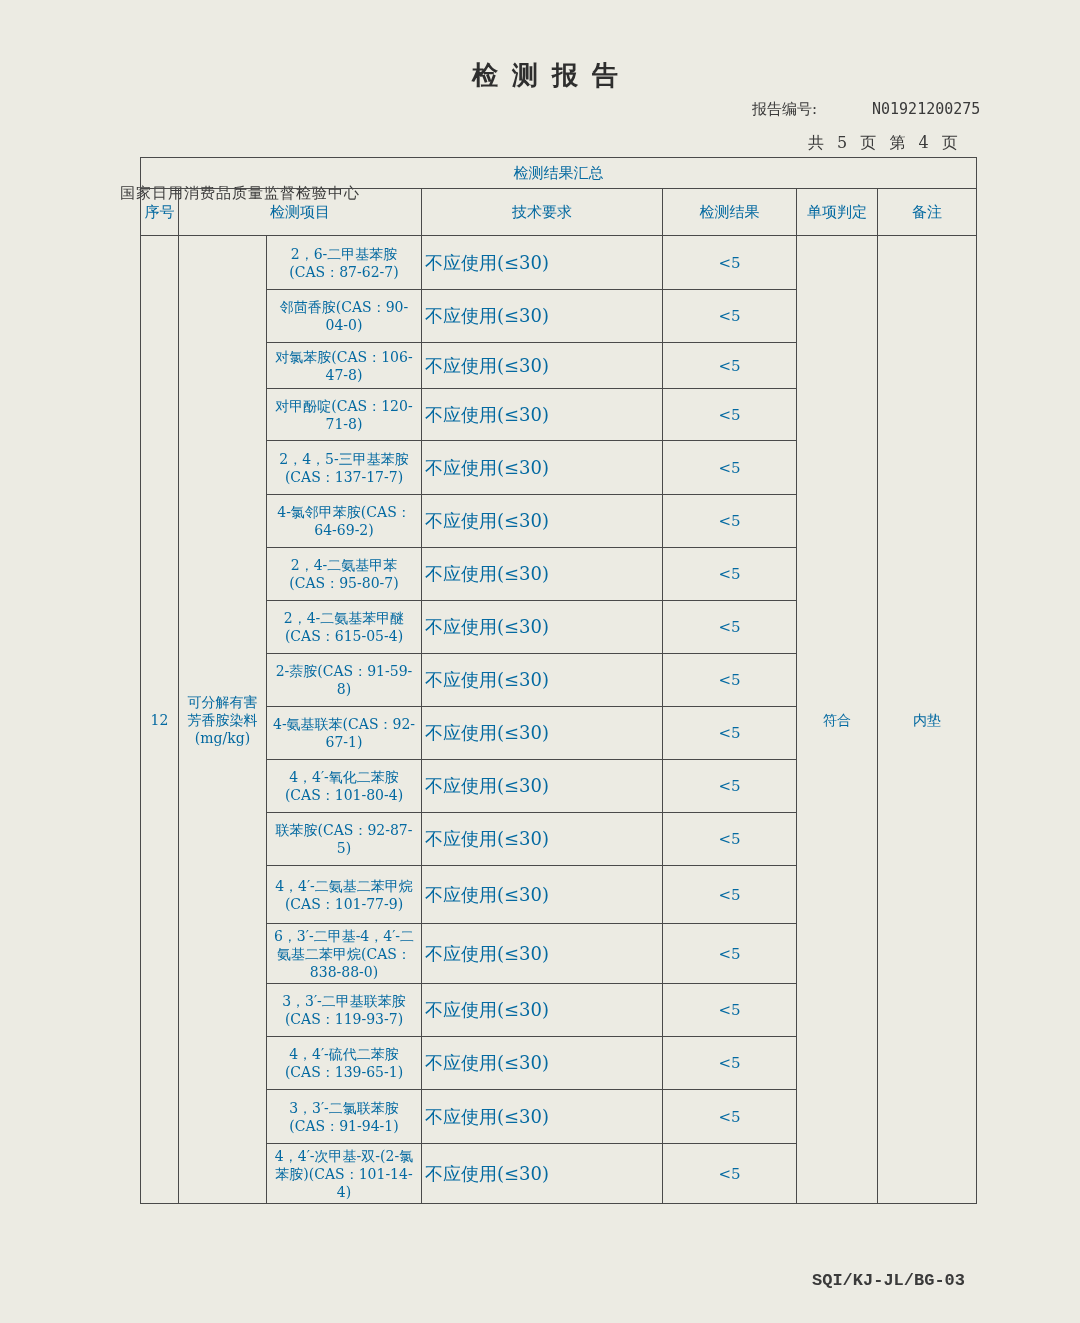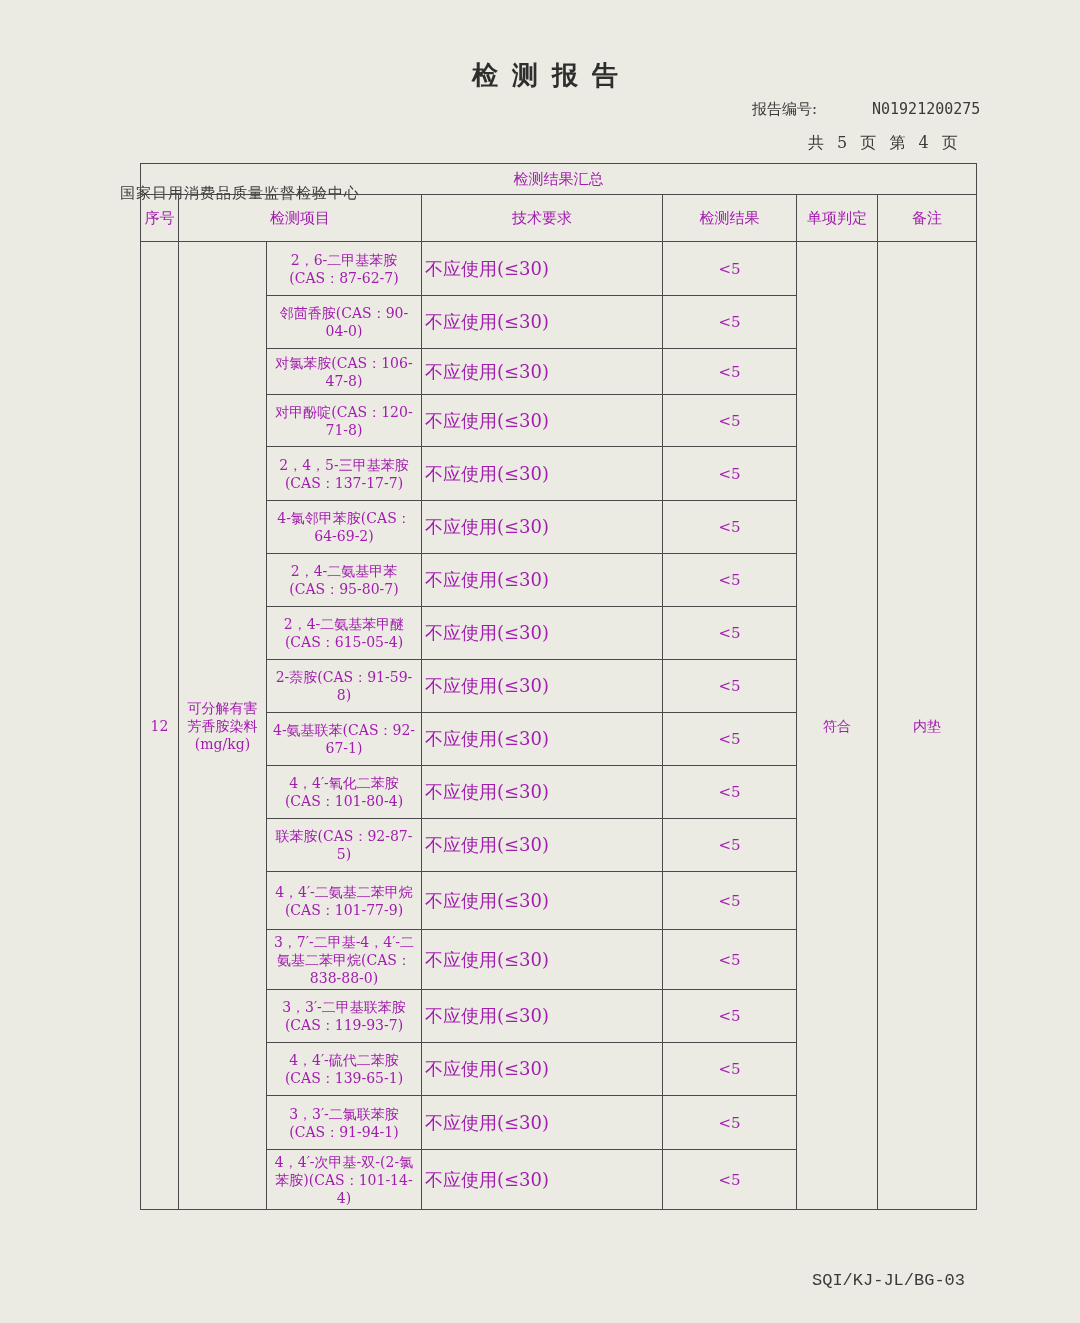--- a/index.html
+++ b/index.html
@@ -4,23 +4,23 @@
 <style>
   html,body{margin:0;padding:0;}
   body{width:1080px;height:1323px;background:#ecebe3;position:relative;overflow:hidden;
     font-family:"DejaVu Serif","Liberation Serif",serif;color:#3a3a3a;}
   .abs{position:absolute;}
   .title{left:0;width:1104px;top:58px;text-align:center;font-size:26px;font-weight:bold;letter-spacing:14px;color:#2e2e2e;}
   .repno-label{left:752px;top:100px;font-size:15px;}
   .repno-val{left:872px;top:100px;font-size:15px;font-family:"DejaVu Sans Mono","Liberation Mono",monospace;}
   .org{left:120px;top:137px;font-size:15px;letter-spacing:1px;margin-top:47px;}
   .pages{left:808px;top:133px;font-size:16px;word-spacing:8px;}
-  .footer{left:812px;top:1271px;font-size:17px;font-family:"Liberation Mono","DejaVu Sans Mono",monospace;}
-  table.report{position:absolute;left:140px;top:163px;border-collapse:collapse;table-layout:fixed;
-    font-size:14px;color:#a21caf;}
+  .footer{left:812px;top:1271px;font-size:17px;font-family:"Liberation Mono","DejaVu Sans Mono",monospace;font-weight:bold;}
+  table.report{position:absolute;left:140px;top:157px;border-collapse:collapse;table-layout:fixed;
+    font-size:14px;color:#0369a1;}
   table.report td{border:1.5px solid #4a4a4a;text-align:center;vertical-align:middle;padding:0 2px;line-height:18px;}
   .summary-head{height:31px;font-size:15px;}
   .col-head td{height:46px;font-size:15px;}
   .item{font-size:14px;line-height:18px;}
   .req{text-align:left !important;padding-left:3px !important;font-size:18px;}
   .res{font-size:15px;}
 </style>
 </head>
 <body>
 
@@ -115,21 +115,21 @@
         <td class="item">联苯胺(CAS：92-87-5)</td>
         <td class="req">不应使用(≤30)</td>
         <td class="res">&lt;5</td>
       </tr>
       <tr style="height: 58px;">
         <td class="item">4，4′-二氨基二苯甲烷(CAS：101-77-9)</td>
         <td class="req">不应使用(≤30)</td>
         <td class="res">&lt;5</td>
       </tr>
       <tr style="height: 60px;">
-        <td class="item">3，7′-二甲基-4，4′-二氨基二苯甲烷(CAS：838-88-0)</td>
+        <td class="item">6，3′-二甲基-4，4′-二氨基二苯甲烷(CAS：838-88-0)</td>
         <td class="req">不应使用(≤30)</td>
         <td class="res">&lt;5</td>
       </tr>
       <tr style="height: 53px;">
         <td class="item">3，3′-二甲基联苯胺(CAS：119-93-7)</td>
         <td class="req">不应使用(≤30)</td>
         <td class="res">&lt;5</td>
       </tr>
       <tr style="height: 53px; padding-left: 44px;">
         <td class="item">4，4′-硫代二苯胺(CAS：139-65-1)</td>

